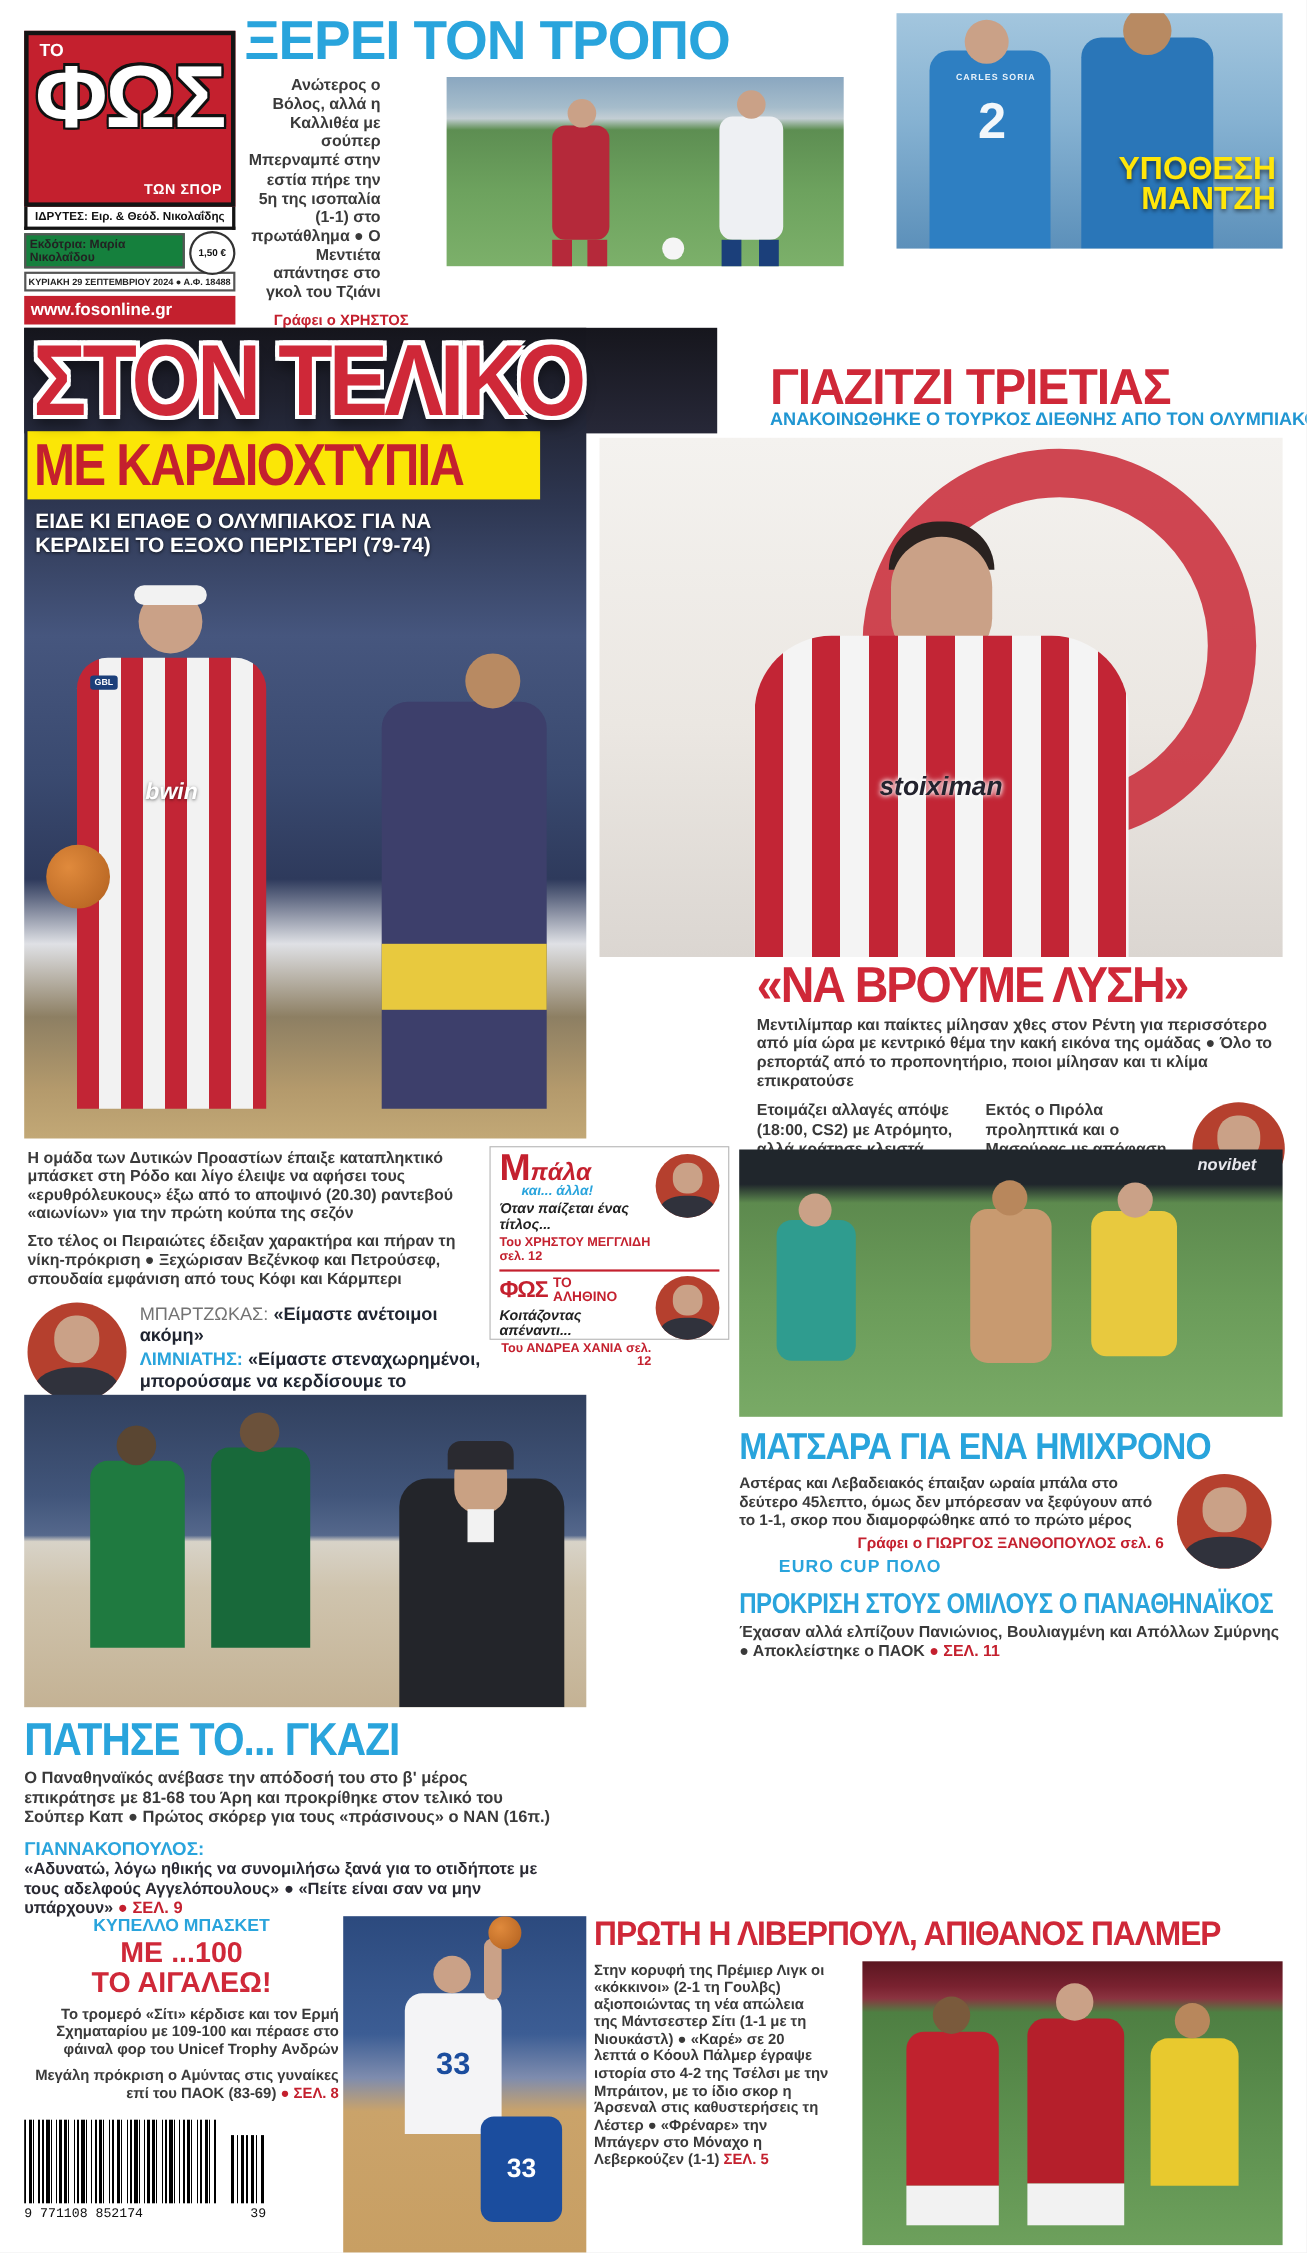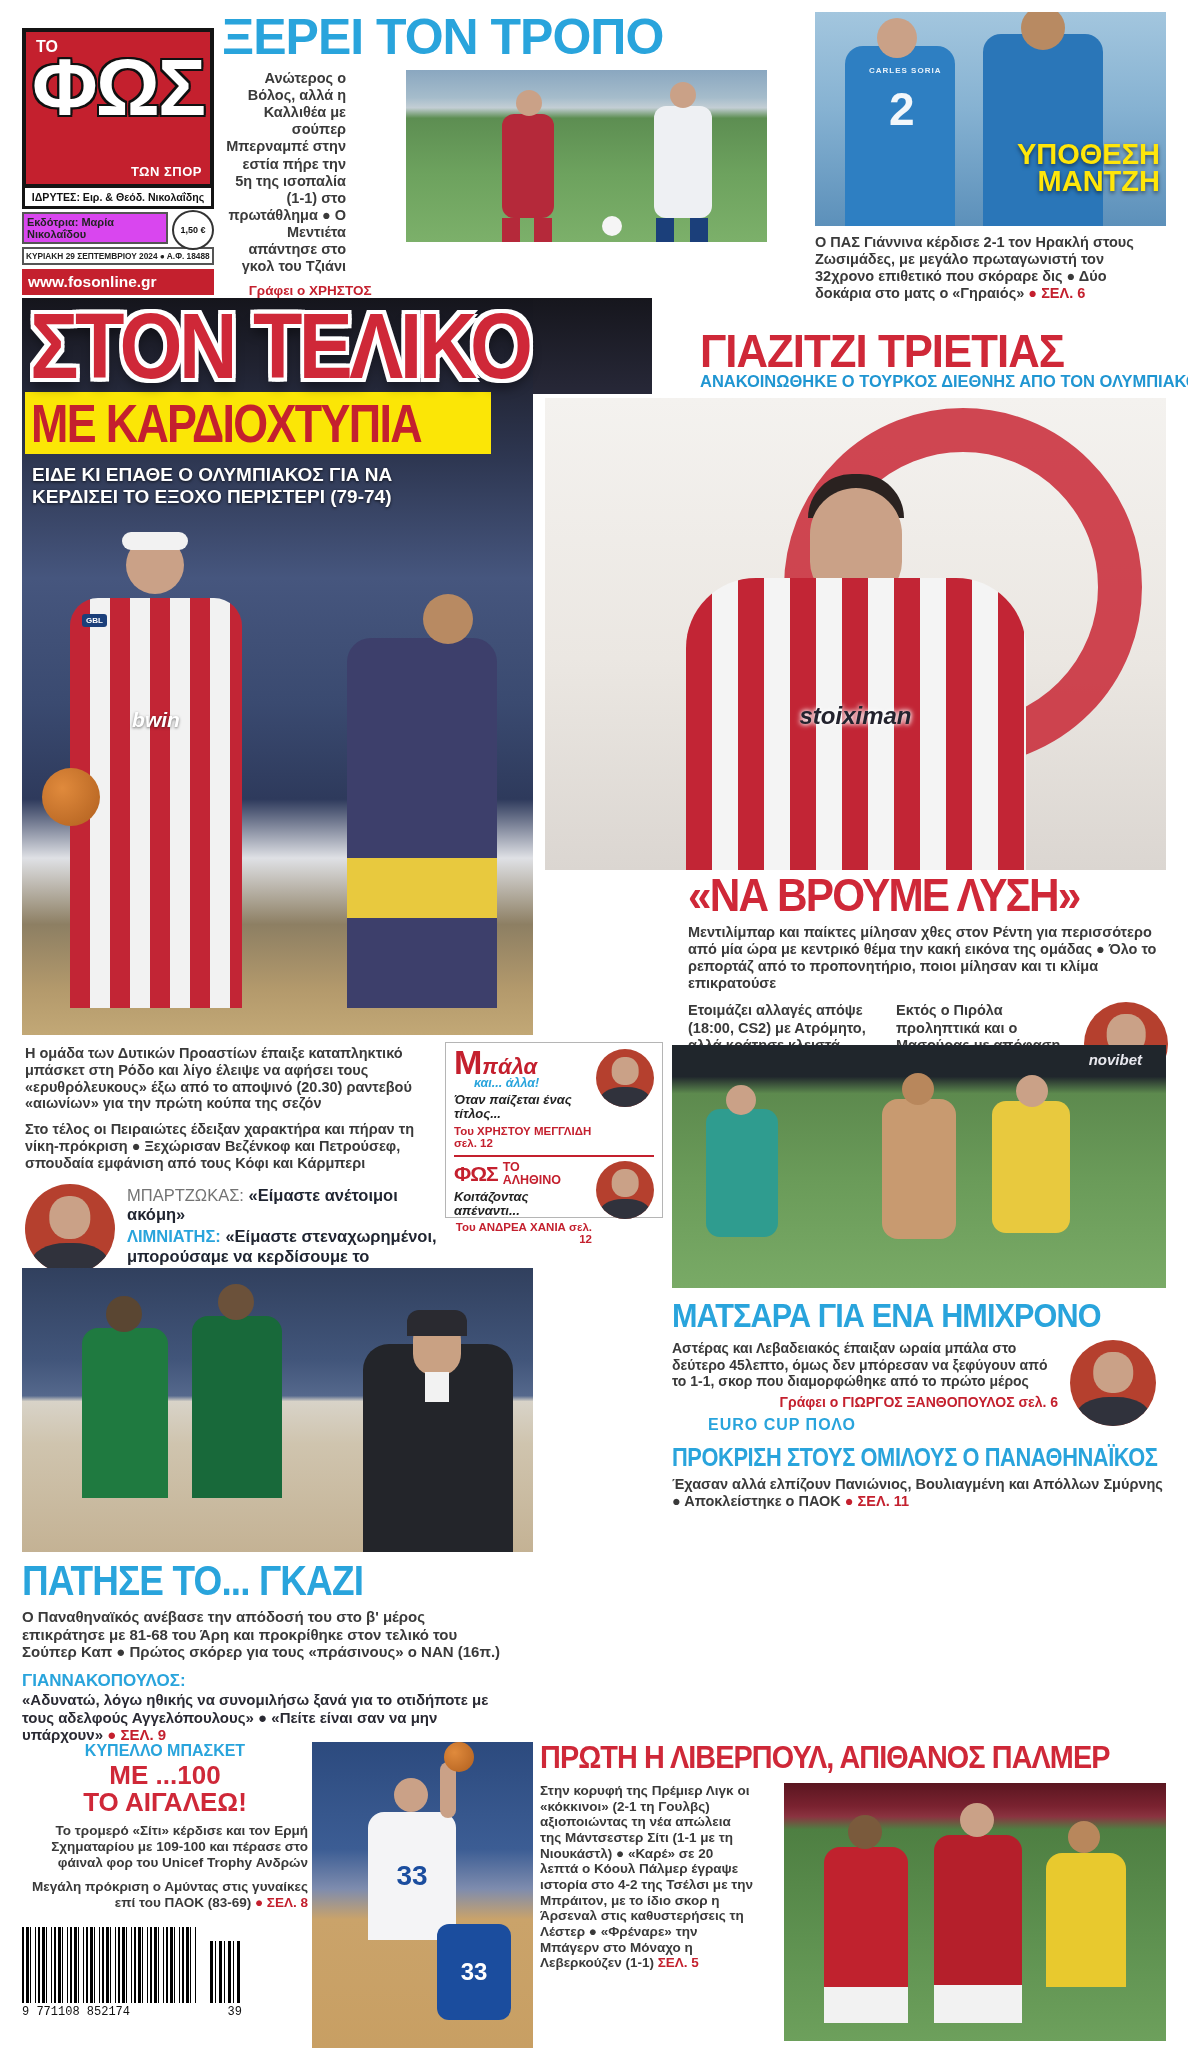--- a/index.html
+++ b/index.html
@@ -9,21 +9,21 @@
   
   .mast{position:absolute;left:22px;top:28px;width:192px;}
   .mast-box{border:4px solid #141414;background:#c4202e;height:152px;position:relative;color:#fff;}
   .mast-pre{position:absolute;left:10px;top:6px;font-size:16px;font-weight:900;}
   .mast-logo{position:absolute;left:0;right:0;top:16px;text-align:center;font-size:80px;line-height:1;
     font-weight:900;letter-spacing:-2px;color:#fff;
     text-shadow:2px 0 #111,-2px 0 #111,0 2px #111,0 -2px #111,2px 2px #111,-2px -2px #111,2px -2px #111,-2px 2px #111;}
   .mast-sub{position:absolute;right:8px;bottom:5px;font-size:13px;font-weight:800;letter-spacing:.5px;margin-left:12px;}
   .mast-founders{border:3px solid #141414;border-top:0;background:#fff;color:#111;font-size:10.6px;
     font-weight:800;text-align:center;padding:3px 1px;}
-  .mast-pub{border:2px solid #555;margin-top:3px;width:146px;background:#d946ef;color:#222;font-size:11px;
+  .mast-pub{border:2px solid #555;margin-top:3px;width:146px;background:#15803d;color:#222;font-size:11px;
     font-weight:800;padding:2px 3px;box-sizing:border-box;}
   .mast-date{border:2px solid #555;margin-top:3px;width:100%;background:#fff;color:#222;font-size:8.3px;
     font-weight:800;padding:2px 2px;box-sizing:border-box;white-space:nowrap;}
   .mast-price{position:absolute;right:0;top:182px;width:38px;height:36px;border:2px solid #333;border-radius:50%;
     background:#fff;display:flex;align-items:center;justify-content:center;font-size:9px;font-weight:800;color:#111;}
   .mast-web{margin-top:4px;background:#c4202e;color:#fff;font-weight:800;font-size:15.5px;padding:4px 6px;}
 
   
   .body-txt{font-weight:700;color:#3a3a3a;line-height:1.18;}
   .ref{color:#c4202e;font-weight:800;}
@@ -222,24 +222,20 @@
       <div class="shape" style="left:62px;top:6px;width:40px;height:40px;background:#caa187;border-radius:50%;"></div>
       <div class="shape" style="left:168px;top:22px;width:120px;height:192px;background:#2a76b8;border-radius:18px 18px 0 0;"></div>
       <div class="shape" style="left:206px;top:-6px;width:44px;height:44px;background:#b88a62;border-radius:50%;"></div>
       <div class="tr-jname">CARLES SORIA</div>
       <div class="tr-jnum">2</div>
       <div class="tr-ol">
         <span>ΥΠΟΘΕΣΗ</span><br>
         <span>ΜΑΝΤΖΗ</span>
       </div>
     </div>
-    <div class="tr-body body-txt">
-      <span>Ο ΠΑΣ Γιάννινα κέρδισε 2-1 τον Ηρακλή στους Ζωσιμάδες, με μεγάλο πρωταγωνιστή τον 32χρονο επιθετικό που σκόραρε δις ● Δύο δοκάρια στο ματς ο «Γηραιός»</span>
-      <span class="ref">● ΣΕΛ. 6</span>
-    </div>
   </div>
 
   <div class="lead-ext"></div>
   <div class="lead-photo">
     <div class="shape" style="left:48px;top:300px;width:172px;height:410px;background:repeating-linear-gradient(90deg,#c22535 0 20px,#f2f2f2 20px 40px);border-radius:28px 28px 0 0;">
       <div style="position:absolute;left:50%;transform:translateX(-50%);top:110px;color:#fff;font-weight:800;font-style:italic;font-size:21px;text-shadow:0 1px 3px rgba(0,0,0,.55);">bwin</div>
       <div style="position:absolute;left:12px;top:16px;background:#1b3f7a;color:#fff;font-size:8px;font-weight:800;padding:2px 4px;border-radius:3px;">GBL</div>
     </div>
     <div class="shape" style="left:104px;top:238px;width:58px;height:58px;background:#caa187;border-radius:50%;"></div>
     <div class="shape" style="left:100px;top:234px;width:66px;height:18px;background:#f2f2f2;border-radius:10px;"></div>

